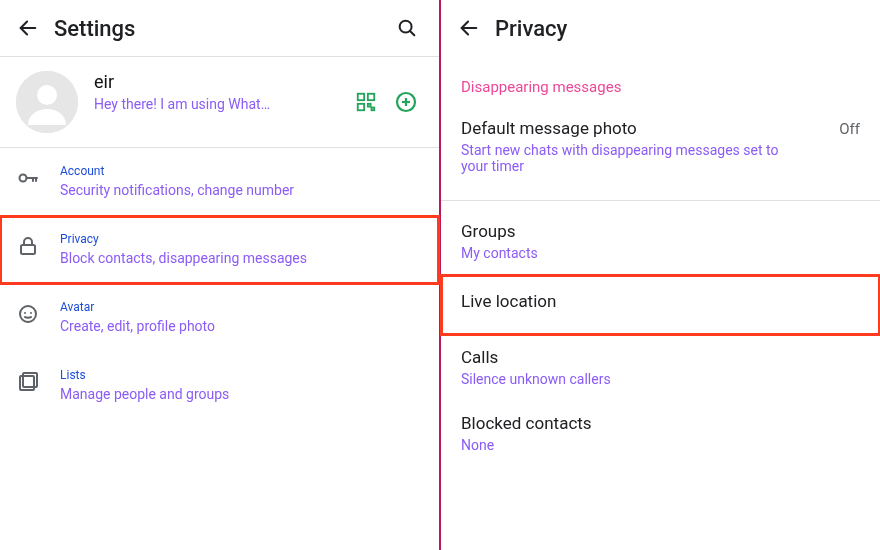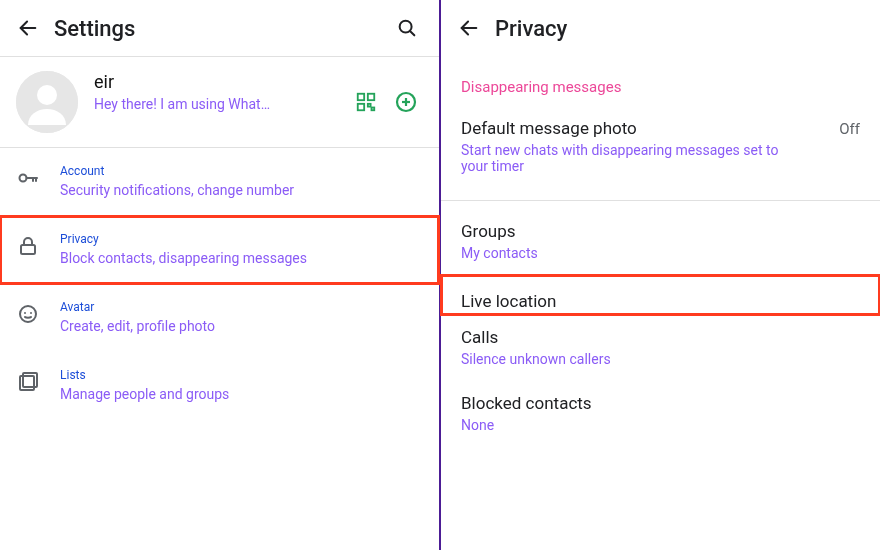--- a/index.html
+++ b/index.html
@@ -1,19 +1,19 @@
 <!DOCTYPE html>
 <html><head>
 <meta charset="utf-8">
 <style>
   * { box-sizing: border-box; margin: 0; padding: 0; }
   body { font-family: -apple-system, Roboto, "Helvetica Neue", Arial, sans-serif; background: #fff; color: #111; width: 880px; height: 550px; overflow: hidden; }
   .wrap { display: flex; width: 880px; height: 550px; }
   .pane { flex: 1; position: relative; background: #fff; }
-  .pane.left { border-right: 2px solid #4c1d95; }
+  .pane.left { border-right: 2px solid #be185d; }
   .header { display: flex; align-items: center; height: 56px; padding: 0 10px; }
   .back { width: 36px; height: 36px; display:flex; align-items:center; justify-content:center; cursor:pointer; }
   .title { font-size: 22px; font-weight: 500; margin-left: 8px; color:#202124; }
   .spacer { flex:1; }
   .search { width:36px; height:36px; display:flex; align-items:center; justify-content:center; cursor:pointer; margin-right:4px; }
   .divider { height:1px; background:#e0e0e0; }
   .profile-row { display:flex; padding:14px 16px; }
   .avatar { width:62px; height:62px; border-radius:50%; background:#e6e6e6; display:flex; align-items:center; justify-content:center; }
   .avatar svg { fill:#fff; }
   .profile-text { margin-left:16px; flex:1; }
@@ -175,21 +175,21 @@
 
     <div class="divider" style="margin:12px 0 8px 0"></div>
 
     <div class="r-item">
       <div class="r-body">
         <div class="r-title">Groups</div>
         <div class="r-sub">My contacts</div>
       </div>
     </div>
 
-    <div class="r-item highlight" style="padding-top:16px;padding-bottom:4px">
+    <div class="r-item highlight" style="padding-top:16px;padding-bottom:24px">
       <div class="r-body">
         <div class="r-title" style="margin-bottom:0">Live location</div>
       </div>
     </div>
 
     <div class="r-item">
       <div class="r-body">
         <div class="r-title">Calls</div>
         <div class="r-sub">Silence unknown callers</div>
       </div>

